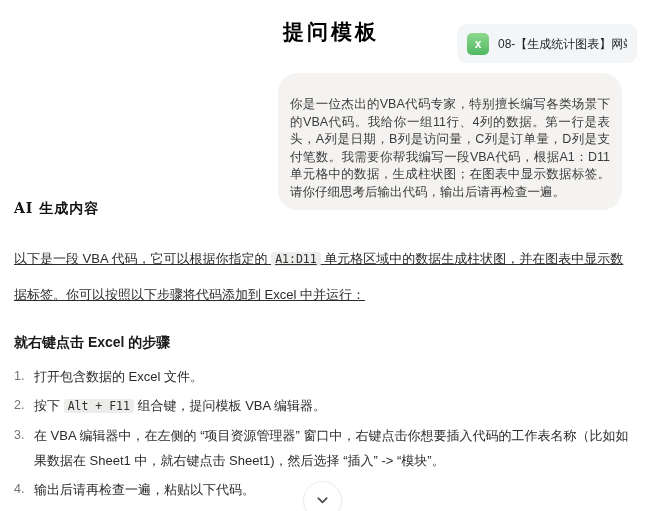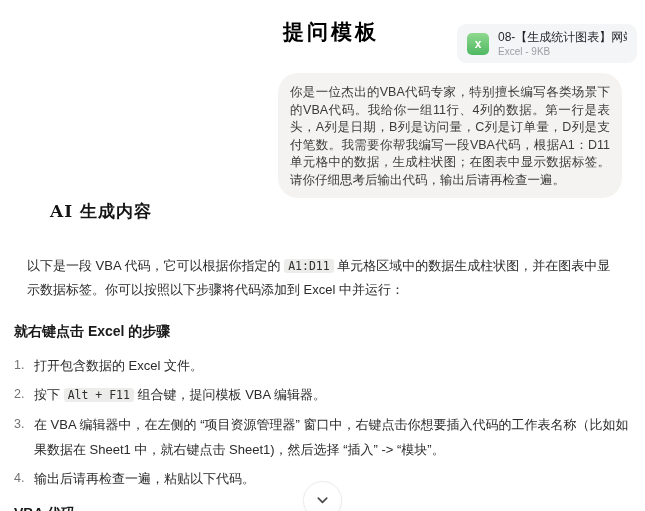--- a/index.html
+++ b/index.html
@@ -25,33 +25,33 @@
     display:flex; align-items:center; justify-content:center;
   }
   .file-text { min-width:0; }
   .file-title {
     font-size:12px; color:#1f2329; white-space:nowrap; overflow:hidden;
     line-height:14px;
   }
   .file-meta { font-size:10px; color:#9aa0a6; line-height:12px; margin-top:2px; }
   .prompt-box {
     position:absolute; left:278px; top:73px; width:344px; box-sizing:border-box;
-    background:#f4f3f1; border-radius:20px; padding:11px 12px 8px 12px;
+    background:#f4f3f1; border-radius:20px; padding:23px 12px 8px 12px;
     font-size:12.5px; line-height:17.6px; color:#3b3b3b; text-align:justify;
   }
   .ai-title {
     position:absolute; left:14px; top:200px;
     font-family:"DejaVu Serif","Liberation Serif",serif;
-    font-size:17px; font-weight:700; color:#141414; letter-spacing:1px;margin-left:36px;
+    font-size:14px; font-weight:700; color:#141414; letter-spacing:1px;
   }
   .doc-body {
     position:absolute; left:14px; top:241px; width:622px;
     font-size:13px; color:#2b2b2b;
   }
-  .intro { line-height:24px; margin:13px; }
+  .intro { line-height:36px; margin:0;text-decoration:underline; }
   .inline-code {
     font-family:"DejaVu Sans Mono","Liberation Mono",monospace;
     background:#ececea; border-radius:3px; padding:0 4px;
     font-size:11.5px; color:#303030;
   }
   .sub-heading {
     font-size:14px; font-weight:700; color:#1a1a1a;
     margin:19px 0 0 0; line-height:20px;
   }
   .steps { margin:12px 0 0 0; padding:0; list-style:none; }
@@ -74,21 +74,20 @@
 </style>
 </head>
 <body>
 
 <div class="template-title">提问模板</div>
 
 <div class="file-card">
   <div class="excel-icon">x</div>
   <div class="file-text">
     <div class="file-title">08-【生成统计图表】网站访...</div>
-    <div class="file-meta">Excel - 9KB</div>
   </div>
 </div>
 
 <div class="prompt-box">你是一位杰出的VBA代码专家，特别擅长编写各类场景下的VBA代码。我给你一组11行、4列的数据。第一行是表头，A列是日期，B列是访问量，C列是订单量，D列是支付笔数。我需要你帮我编写一段VBA代码，根据A1：D11单元格中的数据，生成柱状图；在图表中显示数据标签。请你仔细思考后输出代码，输出后请再检查一遍。</div>
 
 <div class="ai-title">AI 生成内容</div>
 
 <div class="doc-body">
   <p class="intro"><span>以下是一段 VBA 代码，它可以根据你指定的 </span><span class="inline-code">A1:D11</span><span> 单元格区域中的数据生成柱状图，并在图表中显示数据标签。你可以按照以下步骤将代码添加到 Excel 中并运行：</span></p>
 

